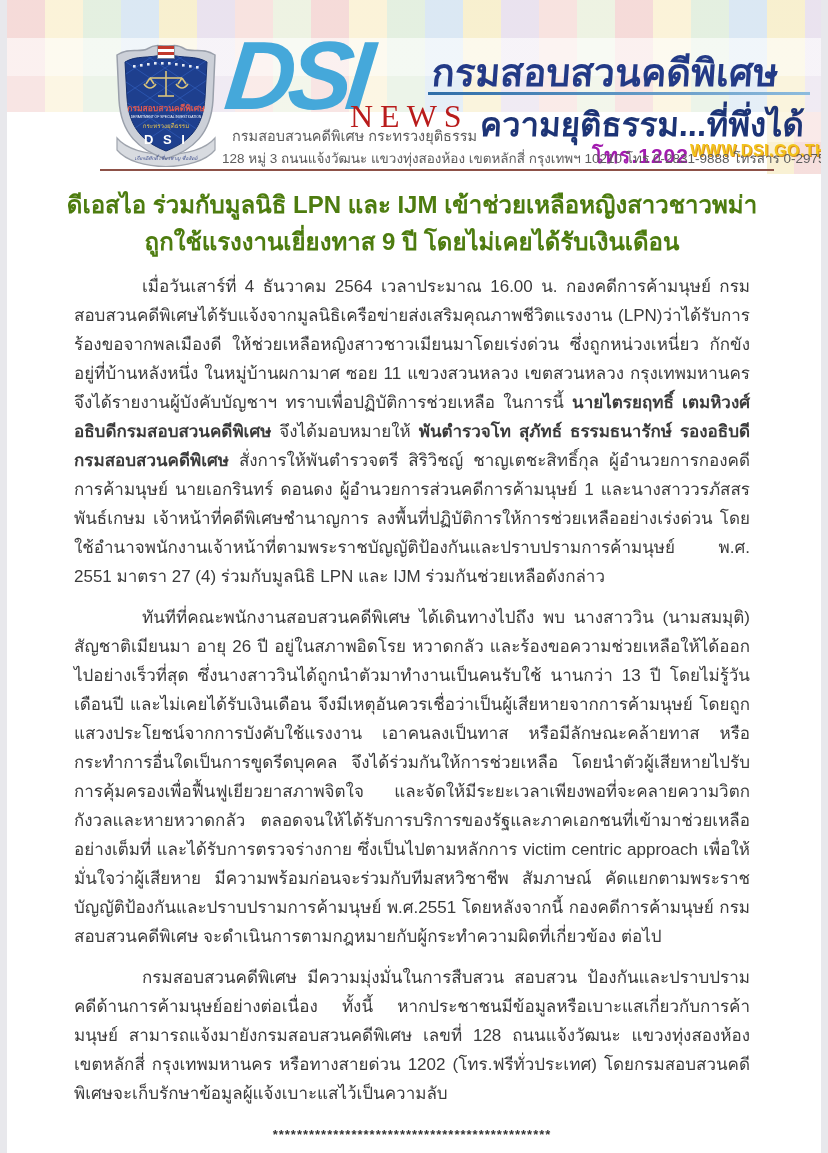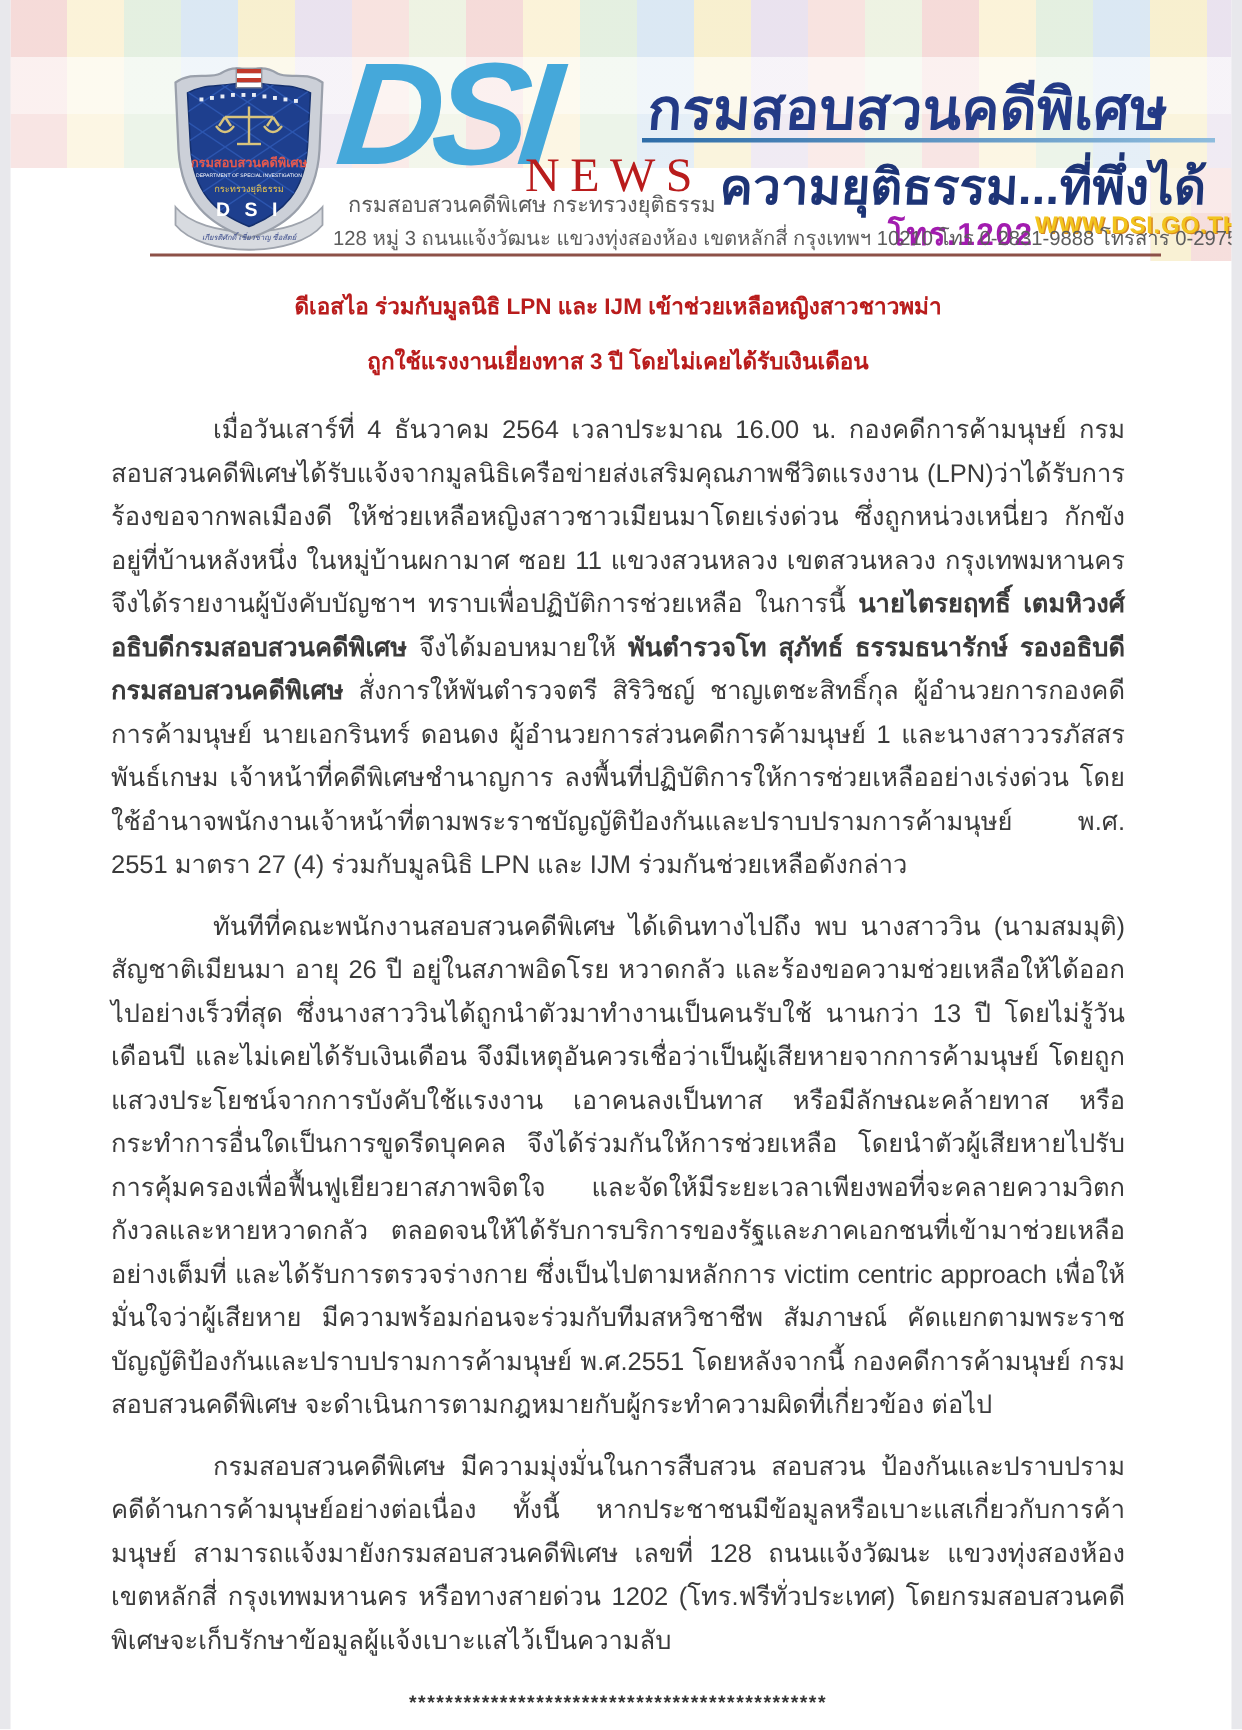--- a/index.html
+++ b/index.html
@@ -57,21 +57,21 @@
     position:absolute; left:690px; top:142px; z-index:3;
     font-size:16px; font-weight:bold; color:#f2c41d;
     text-shadow:1px 1px 0 #d9891f; letter-spacing:0.5px;
   }
   .dept-line { position:absolute; left:232px; top:124px; z-index:3; font-size:14.5px; color:#5c5c5c;text-align:right; }
   .addr-line { position:absolute; left:222px; top:147px; z-index:3; font-size:13.5px; color:#5c5c5c; white-space:nowrap; }
   .maroon-rule { position:absolute; left:100px; top:169px; width:674px; height:2px; background:#8d5148; z-index:3; }
 
   .doc-title {
     position:absolute; left:62px; width:700px; top:186px;
-    text-align:center; font-size:15px; font-weight:bold; color:#b91c1c; line-height:37px;
+    text-align:center; font-size:24px; font-weight:bold; color:#4d7c0f; line-height:37px;
   }
   .doc-body {
     position:absolute; left:62px; width:700px; top:260px;
     font-size:17px; color:#3b3b3b; line-height:29px; text-align:justify;
   }
   .para { margin:12px; text-indent:68px; }
   .b { font-weight:bold; }
   .separator { text-align:center; font-size:13px; font-weight:bold; letter-spacing:1px; color:#333333; margin-top:5px; text-indent:0; }
   .date-line { text-align:left; padding-right:22px; font-size:17px; color:#3b3b3b; margin-top:12px; }
 </style>
@@ -140,21 +140,21 @@
   <div class="blue-rule"></div>
   <div class="tagline">ความยุติธรรม...ที่พึ่งได้</div>
   <div class="hotline">โทร.1202</div>
   <div class="website">WWW.DSI.GO.TH</div>
   <div class="dept-line">กรมสอบสวนคดีพิเศษ กระทรวงยุติธรรม</div>
   <div class="addr-line">128 หมู่ 3 ถนนแจ้งวัฒนะ แขวงทุ่งสองห้อง เขตหลักสี่ กรุงเทพฯ 10210 โทร 0-2831-9888 โทรสาร 0-2975-9889</div>
   <div class="maroon-rule"></div>
 
   <div class="doc-title">
     <div>ดีเอสไอ ร่วมกับมูลนิธิ LPN และ IJM เข้าช่วยเหลือหญิงสาวชาวพม่า</div>
-    <div>ถูกใช้แรงงานเยี่ยงทาส 3 ปี โดยไม่เคยได้รับเงินเดือน</div>
+    <div>ถูกใช้แรงงานเยี่ยงทาส 9 ปี โดยไม่เคยได้รับเงินเดือน</div>
   </div>
 
   <div class="doc-body">
     <p class="para"><span>เมื่อวันเสาร์ที่ 4 ธันวาคม 2564 เวลาประมาณ 16.00 น. กองคดีการค้ามนุษย์  กรมสอบสวนคดีพิเศษได้รับแจ้งจากมูลนิธิเครือข่ายส่งเสริมคุณภาพชีวิตแรงงาน (LPN)ว่าได้รับการร้องขอจากพลเมืองดี ให้ช่วยเหลือหญิงสาวชาวเมียนมาโดยเร่งด่วน  ซึ่งถูกหน่วงเหนี่ยว กักขังอยู่ที่บ้านหลังหนึ่ง ในหมู่บ้านผกามาศ ซอย 11 แขวงสวนหลวง เขตสวนหลวง กรุงเทพมหานคร จึงได้รายงานผู้บังคับบัญชาฯ ทราบเพื่อปฏิบัติการช่วยเหลือ ในการนี้ </span><span class="b">นายไตรยฤทธิ์ เตมหิวงศ์ อธิบดีกรมสอบสวนคดีพิเศษ</span><span> จึงได้มอบหมายให้ </span><span class="b">พันตำรวจโท  สุภัทธ์ ธรรมธนารักษ์  รองอธิบดีกรมสอบสวนคดีพิเศษ</span><span> สั่งการให้พันตำรวจตรี สิริวิชญ์  ชาญเตชะสิทธิ์กุล ผู้อำนวยการกองคดีการค้ามนุษย์  นายเอกรินทร์ ดอนดง ผู้อำนวยการส่วนคดีการค้ามนุษย์ 1 และนางสาววรภัสสร  พันธ์เกษม เจ้าหน้าที่คดีพิเศษชำนาญการ ลงพื้นที่ปฏิบัติการให้การช่วยเหลืออย่างเร่งด่วน โดยใช้อำนาจพนักงานเจ้าหน้าที่ตามพระราชบัญญัติป้องกันและปราบปรามการค้ามนุษย์ พ.ศ. 2551 มาตรา 27 (4) ร่วมกับมูลนิธิ LPN และ IJM ร่วมกันช่วยเหลือดังกล่าว</span></p>
     <p class="para"><span>ทันทีที่คณะพนักงานสอบสวนคดีพิเศษ ได้เดินทางไปถึง พบ นางสาววิน (นามสมมุติ) สัญชาติเมียนมา อายุ 26 ปี อยู่ในสภาพอิดโรย หวาดกลัว และร้องขอความช่วยเหลือให้ได้ออกไปอย่างเร็วที่สุด ซึ่งนางสาววินได้ถูกนำตัวมาทำงานเป็นคนรับใช้ นานกว่า 13 ปี โดยไม่รู้วันเดือนปี และไม่เคยได้รับเงินเดือน จึงมีเหตุอันควรเชื่อว่าเป็นผู้เสียหายจากการค้ามนุษย์ โดยถูกแสวงประโยชน์จากการบังคับใช้แรงงาน เอาคนลงเป็นทาส หรือมีลักษณะคล้ายทาส หรือกระทำการอื่นใดเป็นการขูดรีดบุคคล จึงได้ร่วมกันให้การช่วยเหลือ โดยนำตัวผู้เสียหายไปรับการคุ้มครองเพื่อฟื้นฟูเยียวยาสภาพจิตใจ และจัดให้มีระยะเวลาเพียงพอที่จะคลายความวิตกกังวลและหายหวาดกลัว ตลอดจนให้ได้รับการบริการของรัฐและภาคเอกชนที่เข้ามาช่วยเหลืออย่างเต็มที่ และได้รับการตรวจร่างกาย ซึ่งเป็นไปตามหลักการ victim centric approach เพื่อให้มั่นใจว่าผู้เสียหาย มีความพร้อมก่อนจะร่วมกับทีมสหวิชาชีพ สัมภาษณ์ คัดแยกตามพระราชบัญญัติป้องกันและปราบปรามการค้ามนุษย์ พ.ศ.2551 โดยหลังจากนี้ กองคดีการค้ามนุษย์ กรมสอบสวนคดีพิเศษ จะดำเนินการตามกฎหมายกับผู้กระทำความผิดที่เกี่ยวข้อง ต่อไป</span></p>
     <p class="para"><span>กรมสอบสวนคดีพิเศษ มีความมุ่งมั่นในการสืบสวน สอบสวน ป้องกันและปราบปรามคดีด้านการค้ามนุษย์อย่างต่อเนื่อง ทั้งนี้ หากประชาชนมีข้อมูลหรือเบาะแสเกี่ยวกับการค้ามนุษย์  สามารถแจ้งมายังกรมสอบสวนคดีพิเศษ เลขที่ 128 ถนนแจ้งวัฒนะ แขวงทุ่งสองห้อง เขตหลักสี่ กรุงเทพมหานคร หรือทางสายด่วน 1202 (โทร.ฟรีทั่วประเทศ) โดยกรมสอบสวนคดีพิเศษจะเก็บรักษาข้อมูลผู้แจ้งเบาะแสไว้เป็นความลับ</span></p>
     <div class="separator">**********************************************</div>
     <div class="date-line">ลงวันที่ 5 ธันวาคม 2564</div>
   </div>
 </div>

